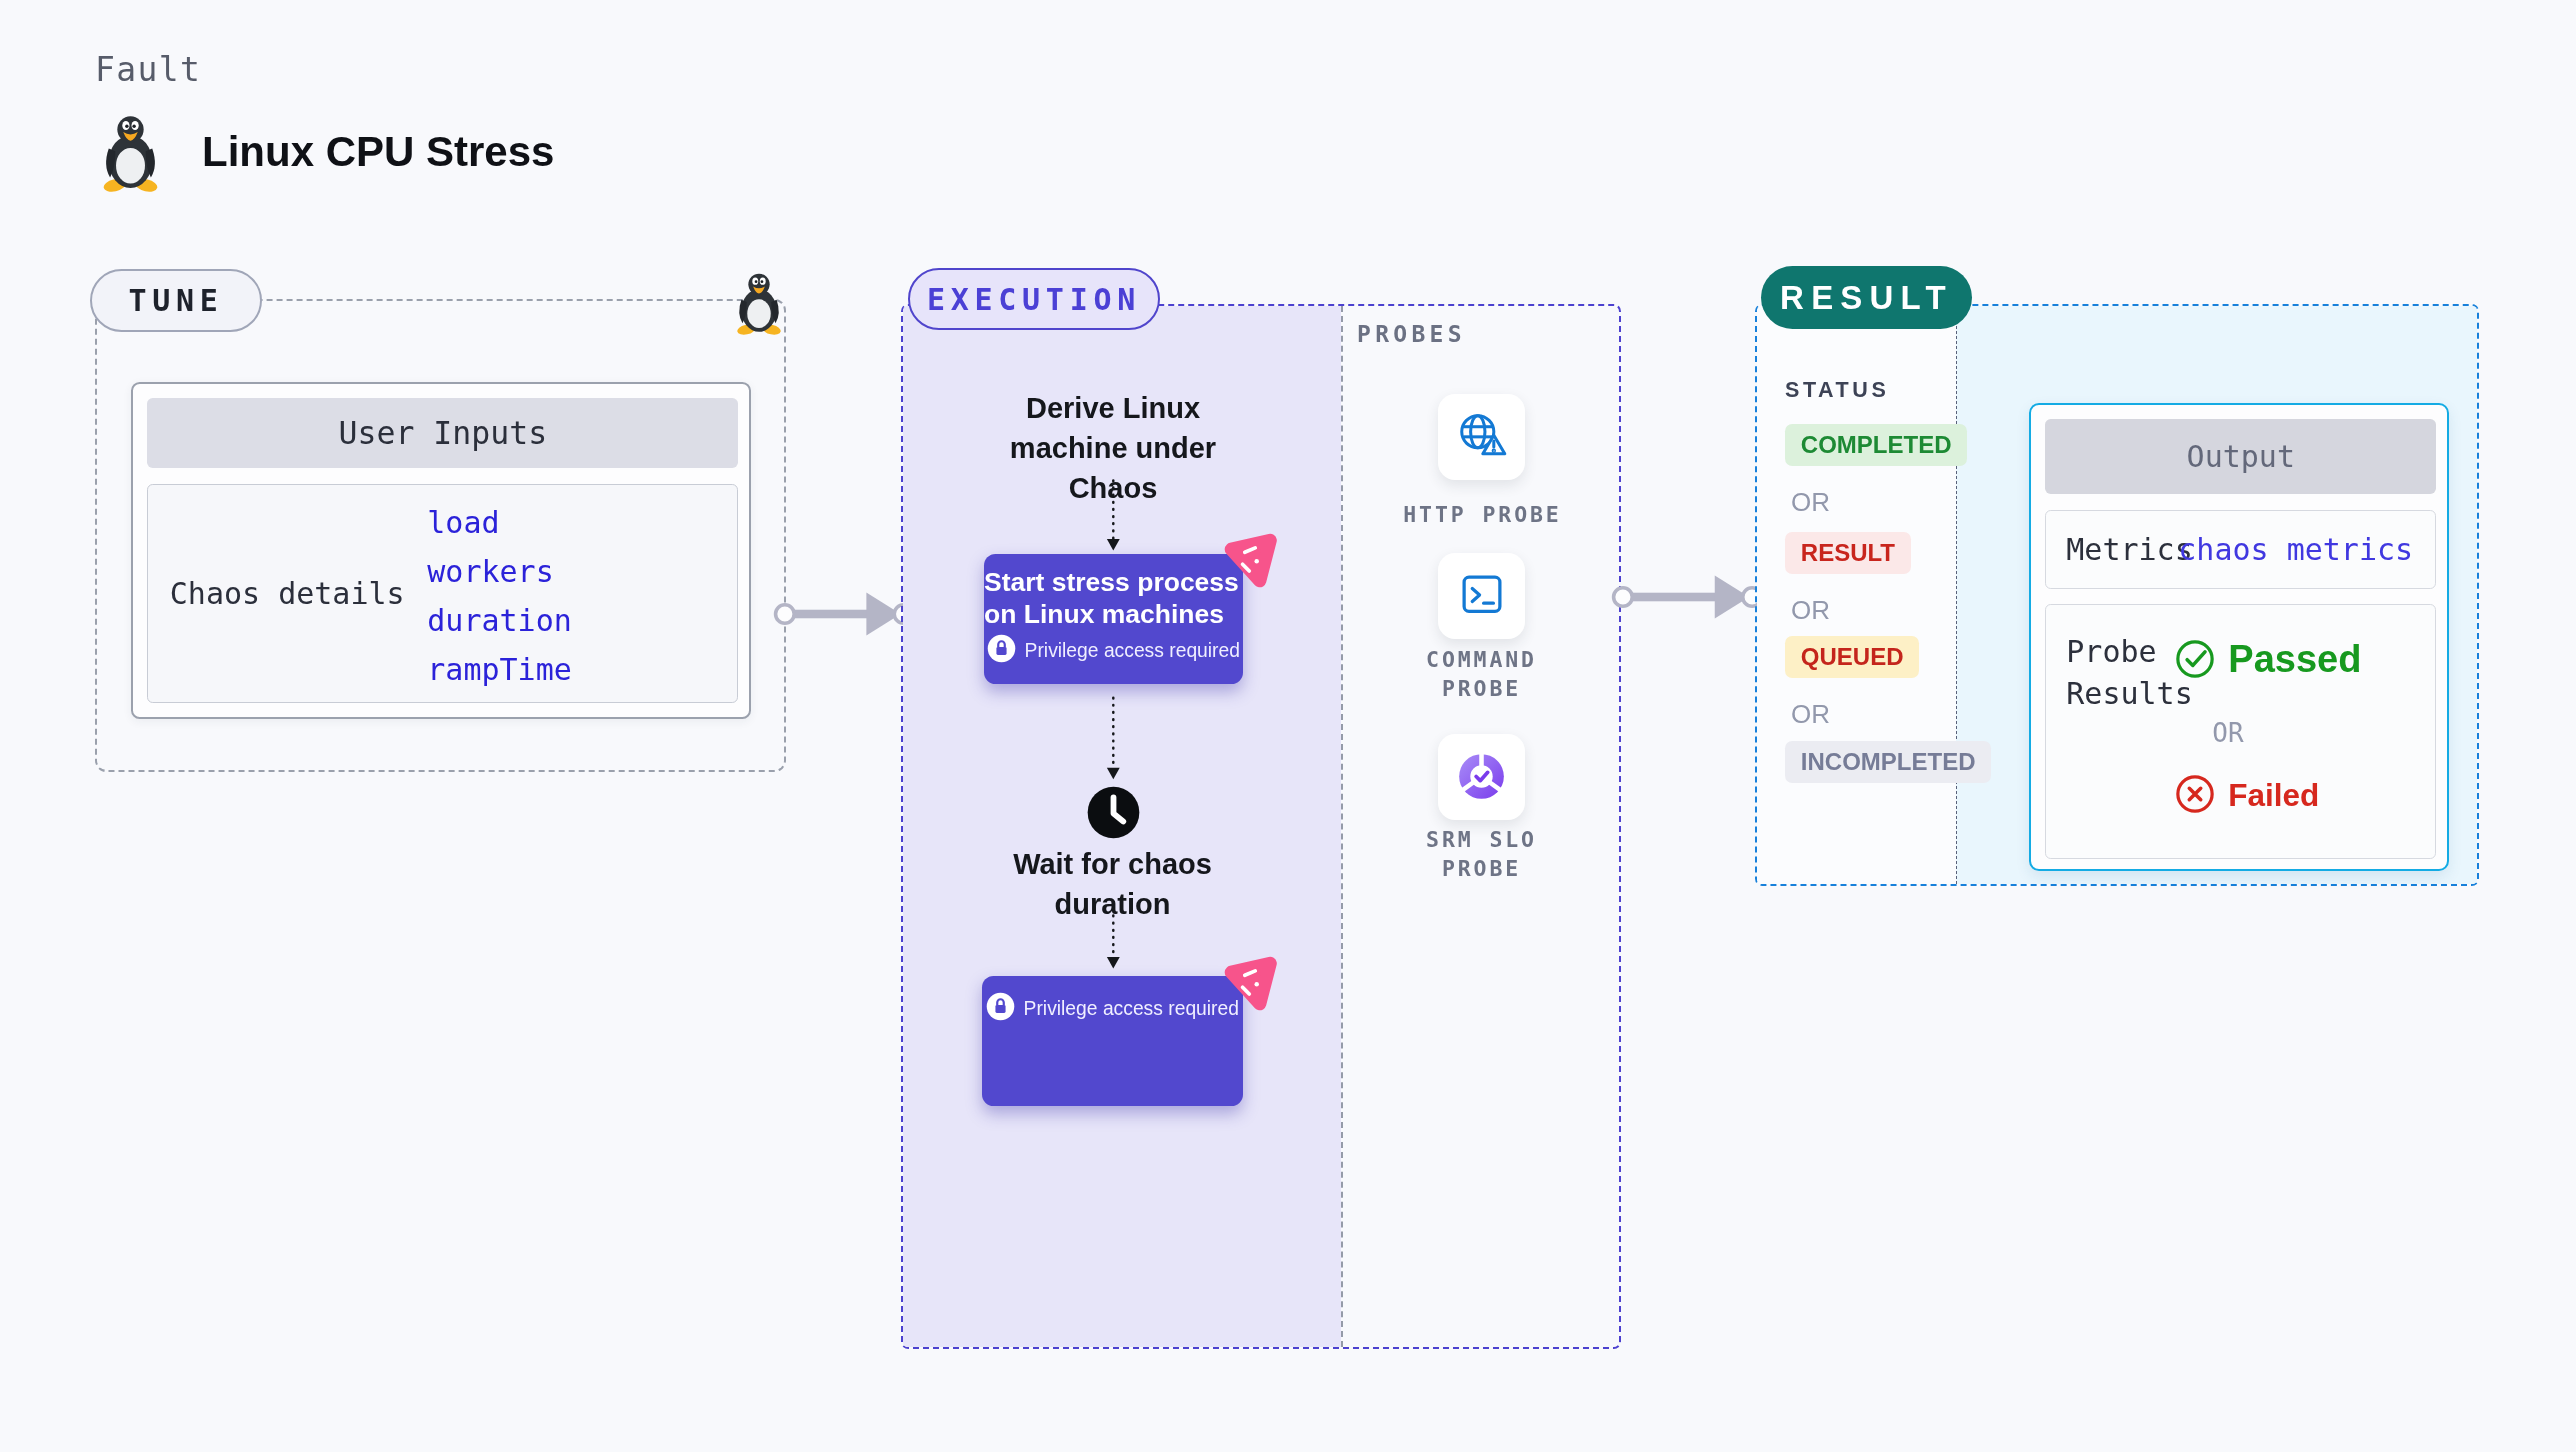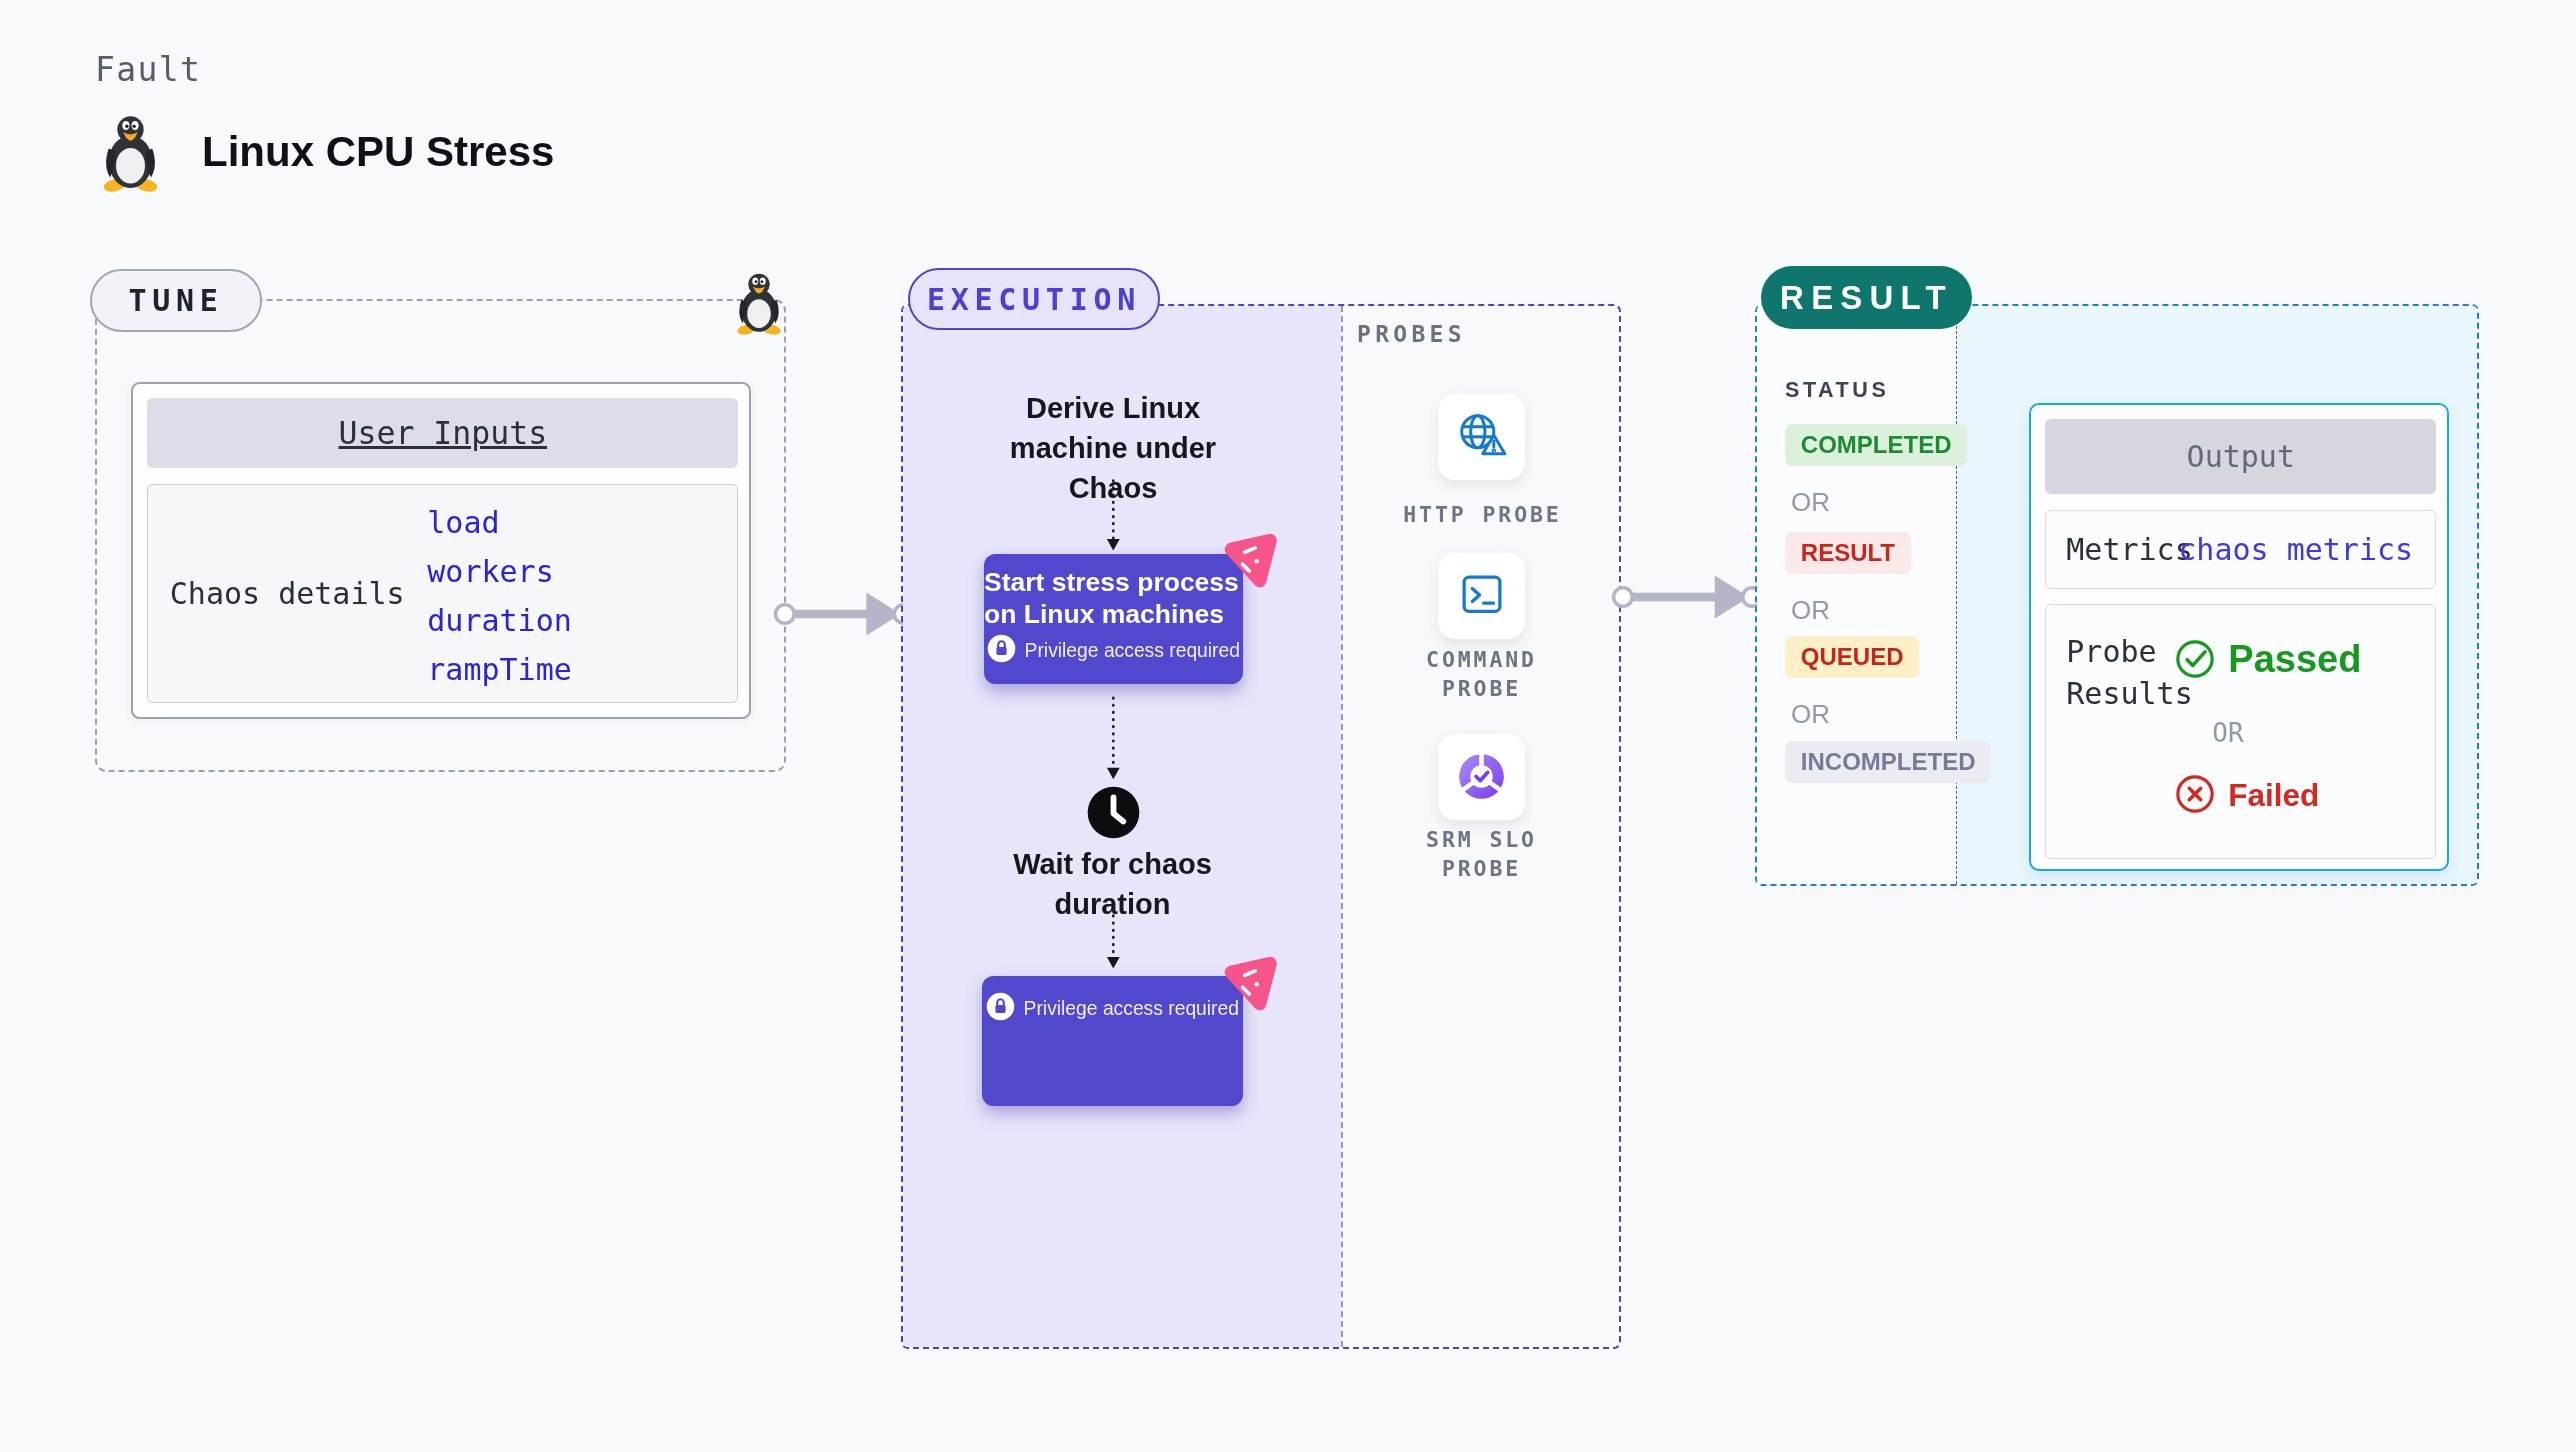--- a/index.html
+++ b/index.html
@@ -25,21 +25,21 @@
     display:flex; align-items:center; justify-content:center;
     border-radius:43px; font-weight:bold; letter-spacing:5.7px;
   }
   .tune-badge { left:90px; top:269px; width:172px; height:63px;
     background:#f2f3f9; border:2.1px solid #a0a6b8; color:#1e222c; font-size:30px; }
   .ui-card { left:131px; top:382px; width:620px; height:337px;
     background:#fdfdfe; border:2.1px solid #9ba1ad; border-radius:8.6px;
     box-shadow:0 2.9px 10px rgba(40,45,60,.06); }
   .ui-header { position:absolute; left:14.3px; top:14.3px; width:591px; height:70px;
     background:#dcdde6; border-radius:5.7px; display:flex; align-items:center; justify-content:center;
-    font-size:31.5px; color:#2b2f3b;text-decoration:underline; }
+    font-size:31.5px; color:#2b2f3b; }
   .ui-row { position:absolute; left:14.3px; top:100px; width:591px; height:219px;
     background:#f6f7fa; border:1.4px solid #c8ccd5; border-radius:5.7px; }
   .ui-row-label { position:absolute; left:21.5px; top:0; height:100%;
     display:flex; align-items:center; font-size:30px; color:#2b2f3b; }
   .ui-values { position:absolute; left:279px; top:13px; }
   .ui-value { display:block; font-size:30px; line-height:49px; color:#2b22d9; text-decoration:none; }
 
   
   .conn { overflow:visible; }
 

